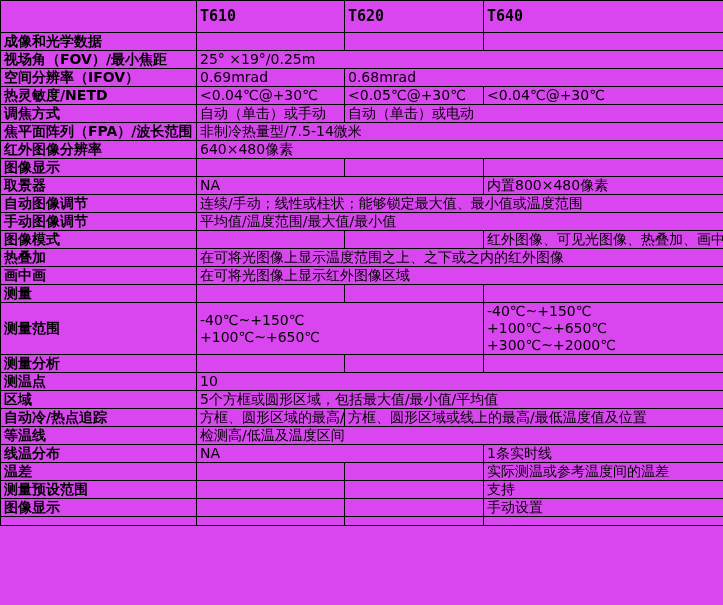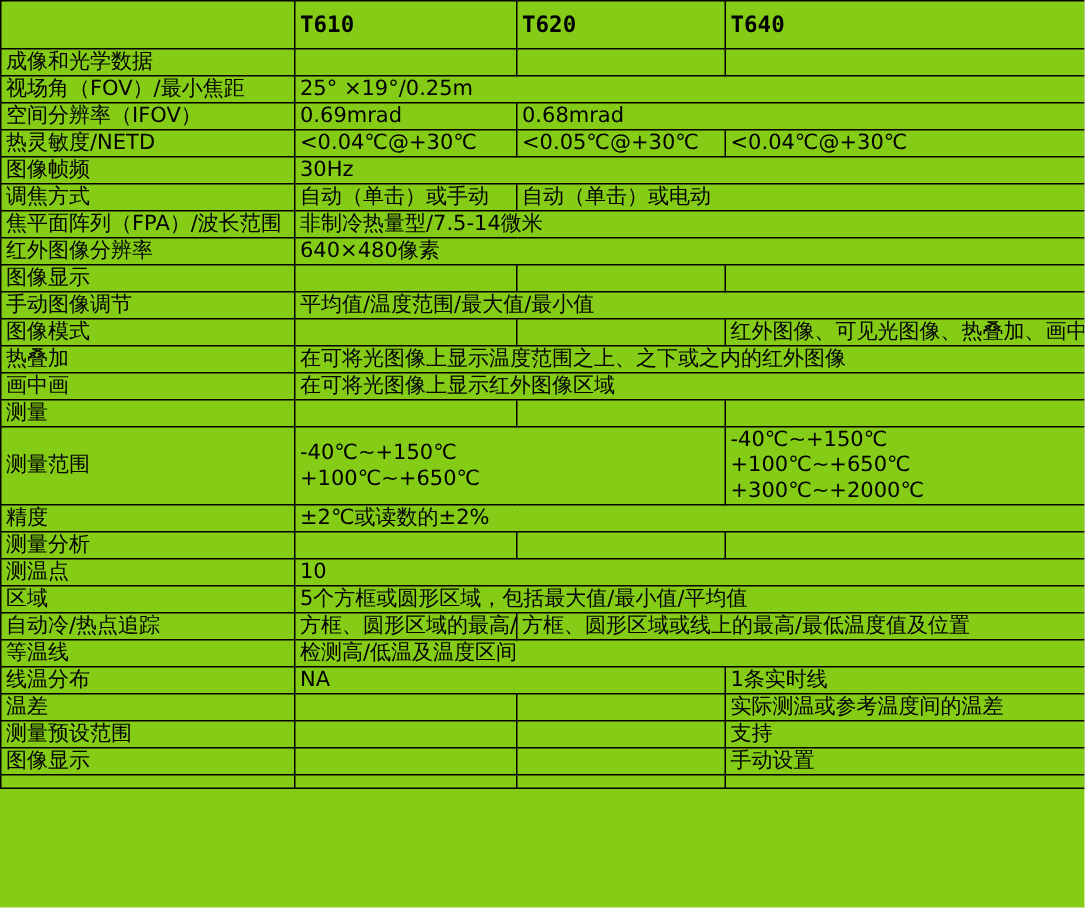--- a/index.html
+++ b/index.html
@@ -1,17 +1,17 @@
 <!DOCTYPE html>
 <html><head>
 <meta charset="utf-8">
 <style>
   html,body{margin:0;padding:0;background:#fff;}
   .page{
-    width:723px;height:605px;overflow:hidden;background:#84cc16;
+    width:723px;height:605px;overflow:hidden;background:#d946ef;
     font-family:"DejaVu Sans",sans-serif;
   }
   table.spec{
     border-collapse:collapse;table-layout:fixed;width:723px;
     margin-top:0;
   }
   table.spec td{
     border:1px solid #000;
     color:#000;
     font-size:14px;
@@ -24,21 +24,21 @@
     text-align:left;
   }
   tr.header-row td{
     height:31px;
     font-weight:bold;
     font-family:"DejaVu Sans Mono","DejaVu Sans",monospace;
     font-size:15px;
   }
   td.center{text-align:center;}
   td.wrap{white-space:normal;}
-  td.label{padding-left:4px;}
+  td.label{padding-left:4px;font-weight:bold;}
   tr.partial-row td{height:8px;}
 </style>
 </head>
 <body>
 
 <div class="page">
   <table class="spec">
     <colgroup>
       <col style="width:196px">
       <col style="width:148px">
@@ -67,41 +67,46 @@
           <td colspan="1" class="">0.69mrad</td>
           <td colspan="2" class="center">0.68mrad</td>
         </tr>
         <tr>
           <td class="label">热灵敏度/NETD</td>
           <td colspan="1" class="">&lt;0.04℃@+30℃</td>
           <td colspan="1" class="">&lt;0.05℃@+30℃</td>
           <td colspan="1" class="">&lt;0.04℃@+30℃</td>
         </tr>
         <tr>
-          <td class="label">图像帧频</td>
-          <td colspan="3" class="center">30Hz</td>
-        </tr>
-        <tr>
           <td class="label">调焦方式</td>
           <td colspan="1" class="">自动（单击）或手动</td>
           <td colspan="2" class="center">自动（单击）或电动</td>
         </tr>
         <tr>
           <td class="label">焦平面阵列（FPA）/波长范围</td>
           <td colspan="3" class="center">非制冷热量型/7.5-14微米</td>
         </tr>
         <tr>
           <td class="label">红外图像分辨率</td>
           <td colspan="3" class="center">640×480像素</td>
         </tr>
         <tr>
           <td class="label">图像显示</td>
           <td colspan="1" class=""></td>
           <td colspan="1" class=""></td>
           <td colspan="1" class=""></td>
+        </tr>
+        <tr>
+          <td class="label">取景器</td>
+          <td colspan="2" class="center">NA</td>
+          <td colspan="1" class="">内置800×480像素</td>
+        </tr>
+        <tr>
+          <td class="label">自动图像调节</td>
+          <td colspan="3" class="center">连续/手动；线性或柱状；能够锁定最大值、最小值或温度范围</td>
         </tr>
         <tr>
           <td class="label">手动图像调节</td>
           <td colspan="3" class="center">平均值/温度范围/最大值/最小值</td>
         </tr>
         <tr>
           <td class="label">图像模式</td>
           <td colspan="1" class=""></td>
           <td colspan="1" class=""></td>
           <td colspan="1" class=" wrap">红外图像、可见光图像、热叠加、画中画、缩略图像库</td>
@@ -124,24 +129,20 @@
           <td class="label">测量范围</td>
           <td colspan="2" class="center">
             <div>-40℃~+150℃</div>
             <div>+100℃~+650℃</div>
           </td>
           <td colspan="1" class="">
             <div>-40℃~+150℃</div>
             <div>+100℃~+650℃</div>
             <div>+300℃~+2000℃</div>
           </td>
-        </tr>
-        <tr>
-          <td class="label">精度</td>
-          <td colspan="3" class="center">±2℃或读数的±2%</td>
         </tr>
         <tr>
           <td class="label">测量分析</td>
           <td colspan="1" class=""></td>
           <td colspan="1" class=""></td>
           <td colspan="1" class=""></td>
         </tr>
         <tr>
           <td class="label">测温点</td>
           <td colspan="3" class="center">10</td>

